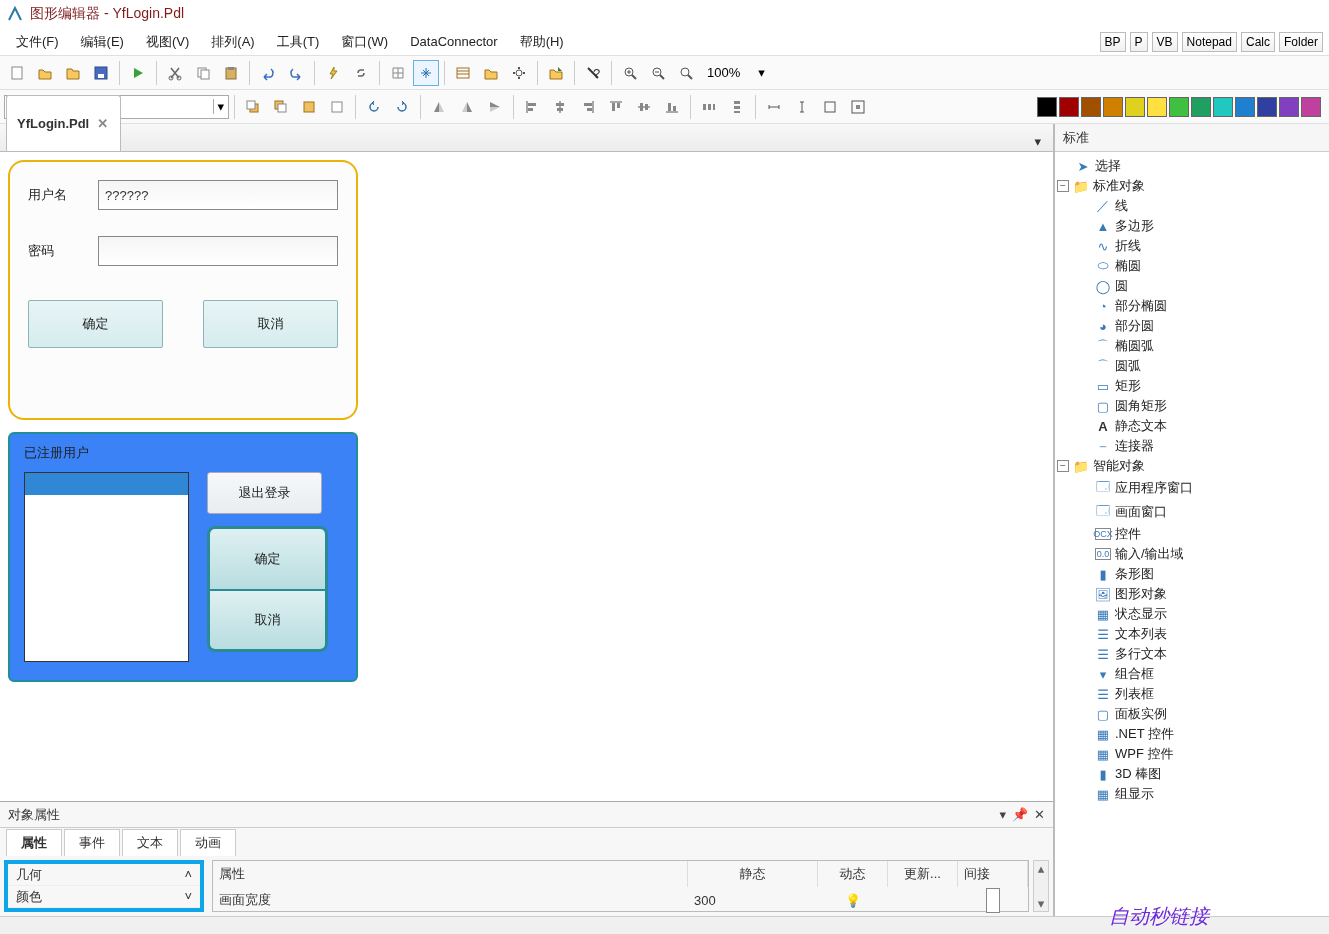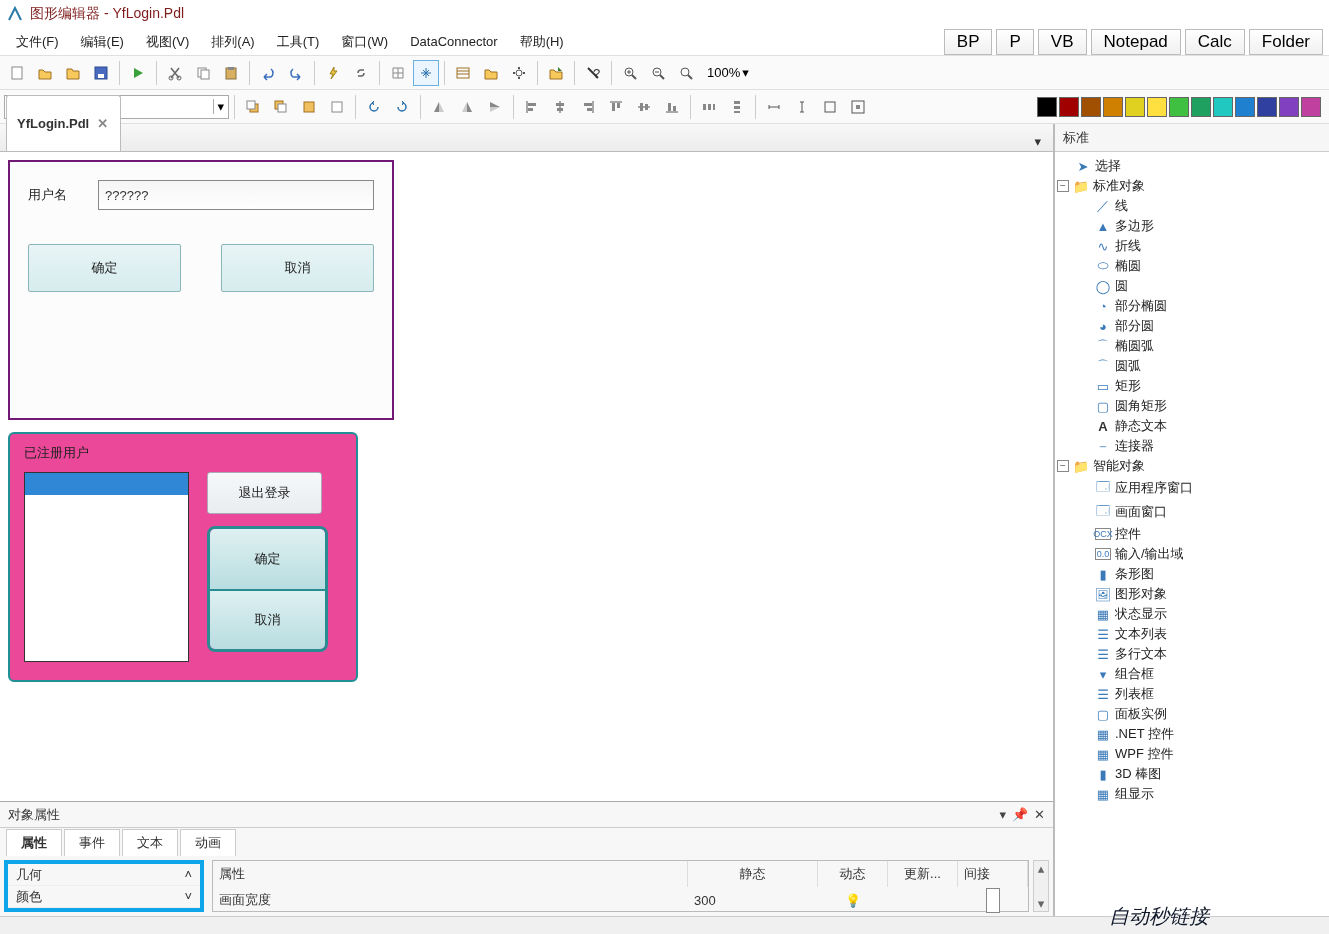--- a/index.html
+++ b/index.html
@@ -3,44 +3,44 @@
 <meta charset="utf-8">
 <style>
 *{box-sizing:border-box;margin:0;padding:0;font-family:"Microsoft YaHei","Segoe UI",Arial,sans-serif;font-size:13px;}
 body{background:#fff;width:1329px;height:934px;overflow:hidden;position:relative;}
 .titlebar{height:28px;display:flex;align-items:center;padding:0 8px;background:#fff;}
 .titlebar .app-icon{width:16px;height:16px;margin-right:6px;color:#2a7aa8;}
 .titlebar-text{font-size:14px;color:#7f1d1d;}
 .menubar{height:28px;display:flex;align-items:center;padding:0 6px;gap:2px;border-bottom:1px solid #e0e0e0;}
 .menubar .menu-item{padding:2px 10px;color:#222;cursor:default;}
 .menubar .spacer{flex:1;}
-.menubar .ext-btn{padding:2px 12px;border:1px solid #bbb;background:linear-gradient(#fff,#f0f0f0);margin-left:2px;cursor:default;font-size:17px;}
+.menubar .ext-btn{padding:2px 4px;border:1px solid #bbb;background:linear-gradient(#fff,#f0f0f0);margin-left:2px;cursor:default;font-size:12px;}
 .toolbar1{height:34px;display:flex;align-items:center;padding:0 4px;gap:2px;border-bottom:1px solid #e0e0e0;background:#fafafa;}
 .tb-btn{width:26px;height:26px;display:flex;align-items:center;justify-content:center;cursor:default;border:1px solid transparent;}
 .tb-sep{width:1px;height:24px;background:#ccc;margin:0 3px;}
-.zoom-combo{display:flex;align-items:flex-start;gap:2px;padding:0 6px;}
+.zoom-combo{display:flex;align-items:flex-start;gap:18px;padding:0 6px;}
 .toolbar2{height:34px;display:flex;align-items:center;padding:0 4px;gap:2px;border-bottom:1px solid #e0e0e0;background:#fafafa;}
 .font-combo{width:225px;height:24px;border:1px solid #aaa;background:#fff;display:flex;align-items:center;justify-content:space-between;padding:0 4px;}
 .font-combo .dd{border-left:1px solid #aaa;padding-left:3px;}
 .color-swatches{display:flex;gap:2px;margin-left:auto;padding-right:4px;}
 .color-sw{width:20px;height:20px;border:1px solid #666;}
 .main{display:flex;height:calc(934px - 28px - 28px - 34px - 34px - 18px);}
 .left-area{flex:1;display:flex;flex-direction:column;border-right:1px solid #bbb;min-width:0;}
 .tab-strip{height:28px;background:linear-gradient(#f8f8f8,#ececec);display:flex;align-items:flex-end;padding:0 6px;border-bottom:1px solid #bbb;}
 .tab{background:#fff;border:1px solid #bbb;border-bottom:none;padding:20px 10px;display:flex;align-items:center;gap:6px;border-radius:3px 3px 0 0;font-weight:bold;color:#333;}
 .tab .close{color:#888;font-weight:bold;padding:0 2px;}
 .tab-strip .dd-arrow{margin-left:auto;color:#333;padding:2px 6px;}
 .canvas-area{flex:1;background:#fff;position:relative;overflow:hidden;}
-.login-box{position:absolute;left:8px;top:8px;width:386px;height:260px;border:2px solid #701a75;border-radius:0;background:#fcfcfc;}
+.login-box{position:absolute;left:8px;top:8px;width:350px;height:260px;border:2px solid #eab308;border-radius:16px;background:#fcfcfc;}
 .form-row{display:flex;align-items:center;margin:18px 18px 0 18px;}
 .form-row .lbl{width:70px;color:#222;}
 .form-row .inp{flex:1;height:30px;border:1px solid #888;background:linear-gradient(#f5f5f5,#fff);padding:0 6px;display:flex;align-items:center;color:#333;}
 .btn-row{display:flex;gap:40px;margin:34px 18px 0 18px;}
 .flat-btn{flex:1;height:48px;border:1px solid #8bb5b8;background:linear-gradient(#e8f4f5,#d6ecee);display:flex;align-items:center;justify-content:center;color:#222;border-radius:2px;}
-.reg-box{position:absolute;left:8px;top:280px;width:350px;height:250px;border:2px solid #209096;border-radius:6px;background:#ec4899;}
+.reg-box{position:absolute;left:8px;top:280px;width:350px;height:250px;border:2px solid #209096;border-radius:6px;background:#3b82f6;}
 .reg-title{padding:10px 14px 6px 14px;color:#222;}
 .reg-body{display:flex;gap:18px;padding:4px 14px;}
 .listbox{width:165px;height:190px;border:1px solid #333;background:#fff;}
 .listbox .sel{height:22px;background:#2f87d6;}
 .reg-btns{display:flex;flex-direction:column;gap:12px;}
 .soft-btn{width:115px;height:42px;border:1px solid #aab;background:linear-gradient(#f6f8fa,#e9edf0);display:flex;align-items:center;justify-content:center;border-radius:3px;color:#222;}
 .raised-group{border:3px solid #2a8c93;border-radius:8px;overflow:hidden;}
 .raised-btn{width:115px;height:60px;background:linear-gradient(#dff0f2,#b8dde0);display:flex;align-items:center;justify-content:center;color:#222;}
 .raised-btn+.raised-btn{border-top:2px solid #2a8c93;}
 .prop-panel{border-top:1px solid #aaa;background:#f7f7f7;position:relative;}
@@ -59,21 +59,21 @@
 .prop-col2 .row2 span{padding:4px 6px;}
 .right-panel{width:275px;display:flex;flex-direction:column;background:#fff;border-left:1px solid #bbb;}
 .right-header{height:28px;display:flex;align-items:center;padding:0 8px;color:#333;border-bottom:1px solid #ccc;background:#f6f6f6;}
 .tree{flex:1;overflow:auto;padding:4px 2px;}
 .tree-node{display:flex;align-items:center;gap:4px;padding:1px 0;color:#222;white-space:nowrap;}
 .tree-node .exp{width:12px;height:12px;border:1px solid #888;display:inline-flex;align-items:center;justify-content:center;font-size:10px;line-height:1;color:#555;background:#fff;}
 .tree-node .ic{width:16px;display:inline-flex;justify-content:center;color:#3a7ab8;}
 .indent1{padding-left:18px;}
 .indent2{padding-left:38px;}
 .statusbar{height:18px;background:#f0f0f0;border-top:1px solid #ccc;display:flex;align-items:center;gap:12px;padding:0 8px;font-size:11px;color:#555;}
-.watermark{position:absolute;right:120px;bottom:4px;font-size:20px;font-style:italic;color:#0f172a;text-shadow:0 0 2px #fff;}
+.watermark{position:absolute;right:120px;bottom:4px;font-size:20px;font-style:italic;color:#6d28d9;text-shadow:0 0 2px #fff;}
 svg{display:block;}
 .chk{width:14px;height:14px;border:1px solid #888;background:#fff;}
 .bulb{color:#c8c060;}
 .scroll-stub{width:16px;background:#f0f0f0;border:1px solid #ccc;display:flex;flex-direction:column;justify-content:space-between;align-items:center;font-size:10px;color:#666;margin:4px 4px 4px 0;}
 </style>
 </head>
 <body>
 
 <div class="titlebar">
   <span class="app-icon">
@@ -424,20 +424,26 @@
       </div>
       <span class="dd-arrow">▾</span>
     </div>
 
     <div class="canvas-area">
       <div class="login-box">
         <div class="form-row">
           <span class="lbl">用户名</span>
           <div class="inp">
               <span>??????</span>
+            </div>
+        </div>
+        <div class="form-row" style="margin-top:26px">
+          <span class="lbl">密码</span>
+          <div class="inp">
+              <span></span>
             </div>
         </div>
         <div class="btn-row">
           <div class="flat-btn">
               <span>确定</span>
             </div>
           <div class="flat-btn">
               <span>取消</span>
             </div>
         </div>

